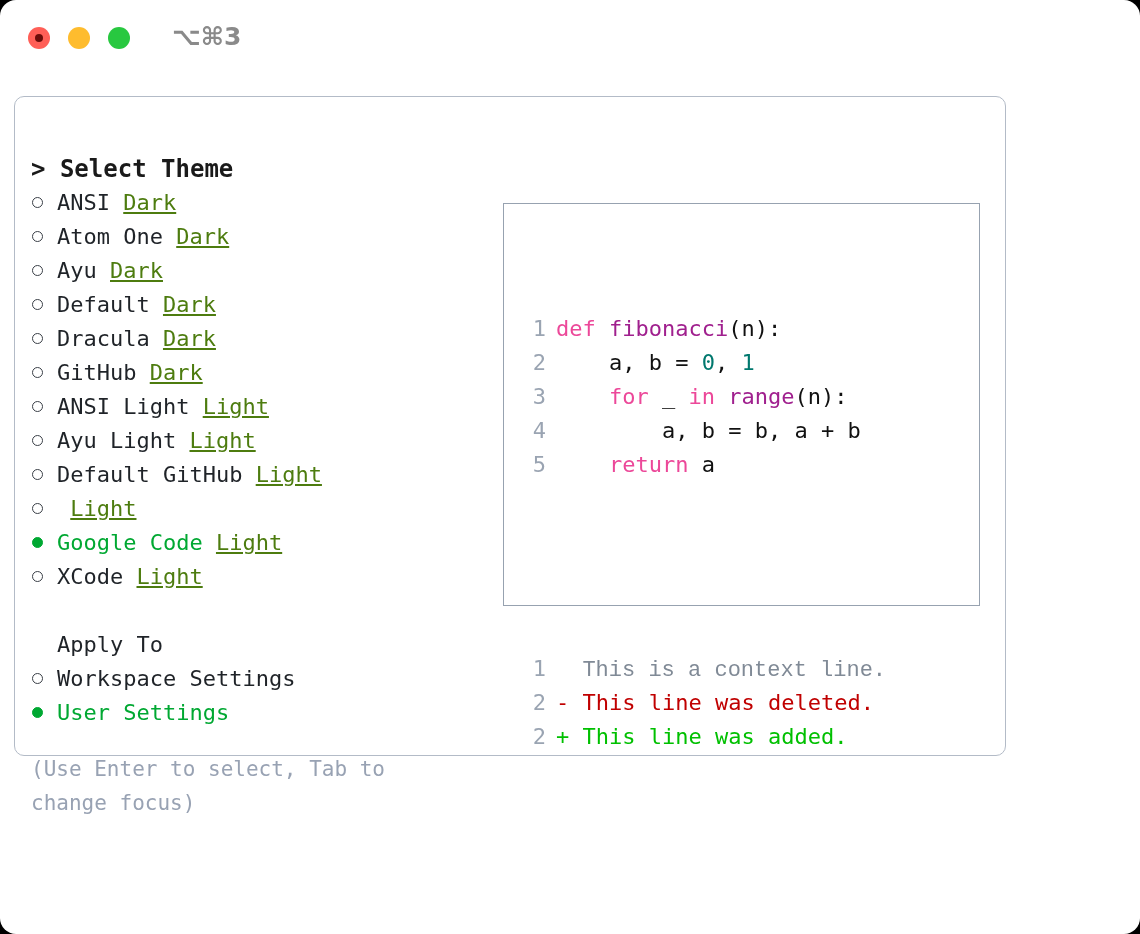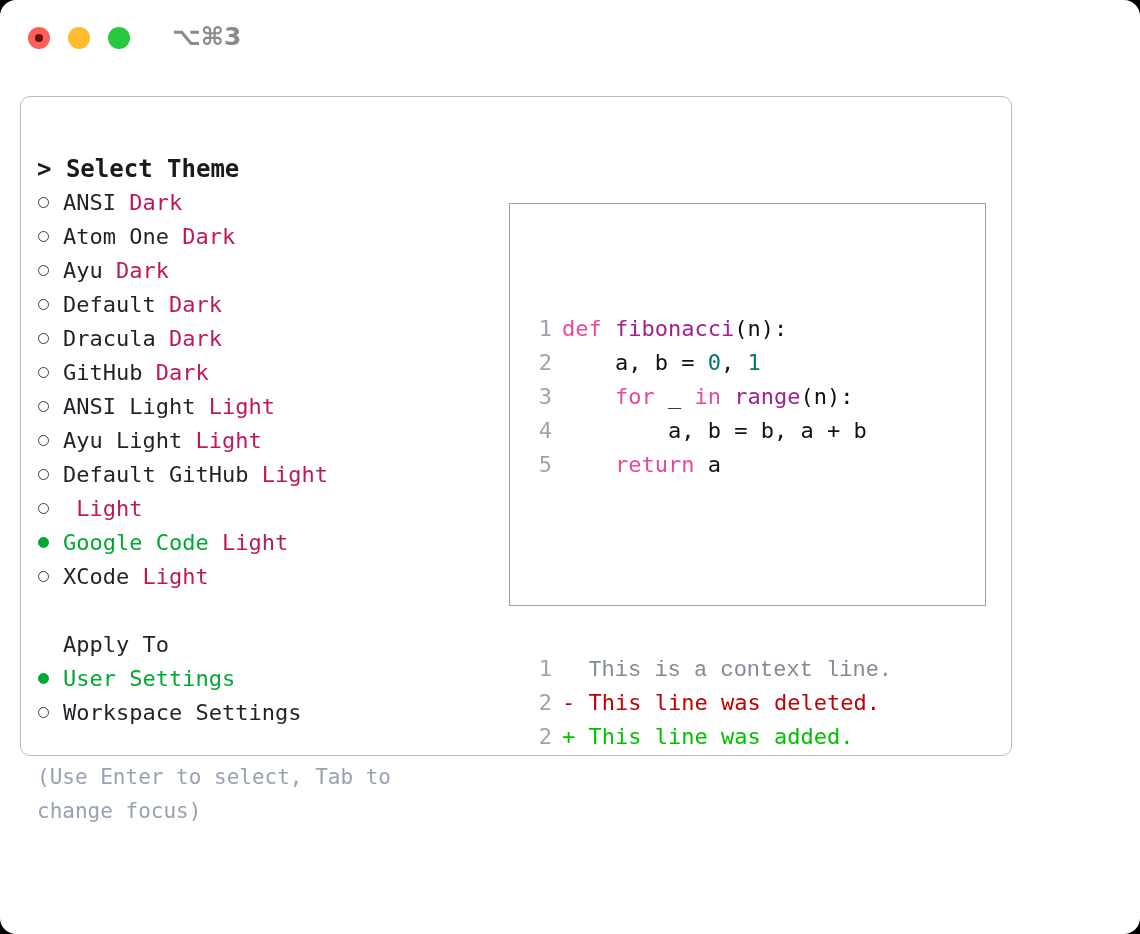--- a/index.html
+++ b/index.html
@@ -67,21 +67,21 @@
     font-size: 25px;
     font-weight: bold;
     color: #8a8a8a;
     letter-spacing: 0px;
     font-family: "DejaVu Sans", "Liberation Sans", sans-serif;
   }
 
   
   .panel {
     position: absolute;
-    left: 20px;
+    left: 14px;
     top: 96px;
     width: 992px;
     height: 660px;
     border: 1.5px solid #b3bbc7;
     border-radius: 10px;
     box-sizing: border-box;
     background: #ffffff;
   }
 
   
@@ -136,25 +136,25 @@
     background: transparent;
   }
   .opt.selected .bullet::before {
     border-color: #00a832;
     background: #00a832;
   }
   .opt.nobullet .bullet::before { display: none; }
 
   .opt-label { color: #1f2328; }
   .opt.selected .opt-label { color: #00a832; }
-  .opt-variant { color: #be185d; }
+  .opt-variant { color: #4d7c0f; text-decoration: underline; }
   .opt-gap { color: transparent; }
 
   .hint {
-    margin-top: 30px;
+    margin-top: 22px;
     font-size: 21px;
     line-height: 34px;
     color: #98a2b3;
     width: 400px;
     white-space: pre-wrap;
   }
 
   .section-gap { height: 34px; }
 
   
@@ -228,22 +228,22 @@
           <div class="opt"><span class="bullet"></span><span class="opt-label">XCode</span><span class="opt-gap"> </span><span class="opt-variant">Light</span></div>
         </div>
 
       <div class="section-gap"></div>
 
       <div class="opt nobullet">
         <span class="bullet"></span>
         <span class="opt-label">Apply To</span>
       </div>
       <div class="opt-list" id="apply-list">
+          <div class="opt"><span class="bullet"></span><span class="opt-label">Workspace Settings</span></div>
           <div class="opt selected"><span class="bullet"></span><span class="opt-label">User Settings</span></div>
-          <div class="opt"><span class="bullet"></span><span class="opt-label">Workspace Settings</span></div>
         </div>
 
       <div class="hint">(Use Enter to select, Tab to change focus)</div>
     </div>
 
 
     <div class="preview-box">
       <div class="code">
         <div id="code-block"><div class="code-line"><span class="lno">1</span><span class="t-kw">def </span><span class="t-fn">fibonacci</span><span class="t-plain">(n):</span></div><div class="code-line"><span class="lno">2</span><span class="t-plain">    a, b = </span><span class="t-num">0</span><span class="t-plain">, </span><span class="t-num">1</span></div><div class="code-line"><span class="lno">3</span><span class="t-plain">    </span><span class="t-kw">for</span><span class="t-plain"> _ </span><span class="t-kw">in</span><span class="t-plain"> </span><span class="t-fn">range</span><span class="t-plain">(n):</span></div><div class="code-line"><span class="lno">4</span><span class="t-plain">        a, b = b, a + b</span></div><div class="code-line"><span class="lno">5</span><span class="t-plain">    </span><span class="t-kw">return</span><span class="t-plain"> a</span></div></div>
         <div class="blank-line"></div>

